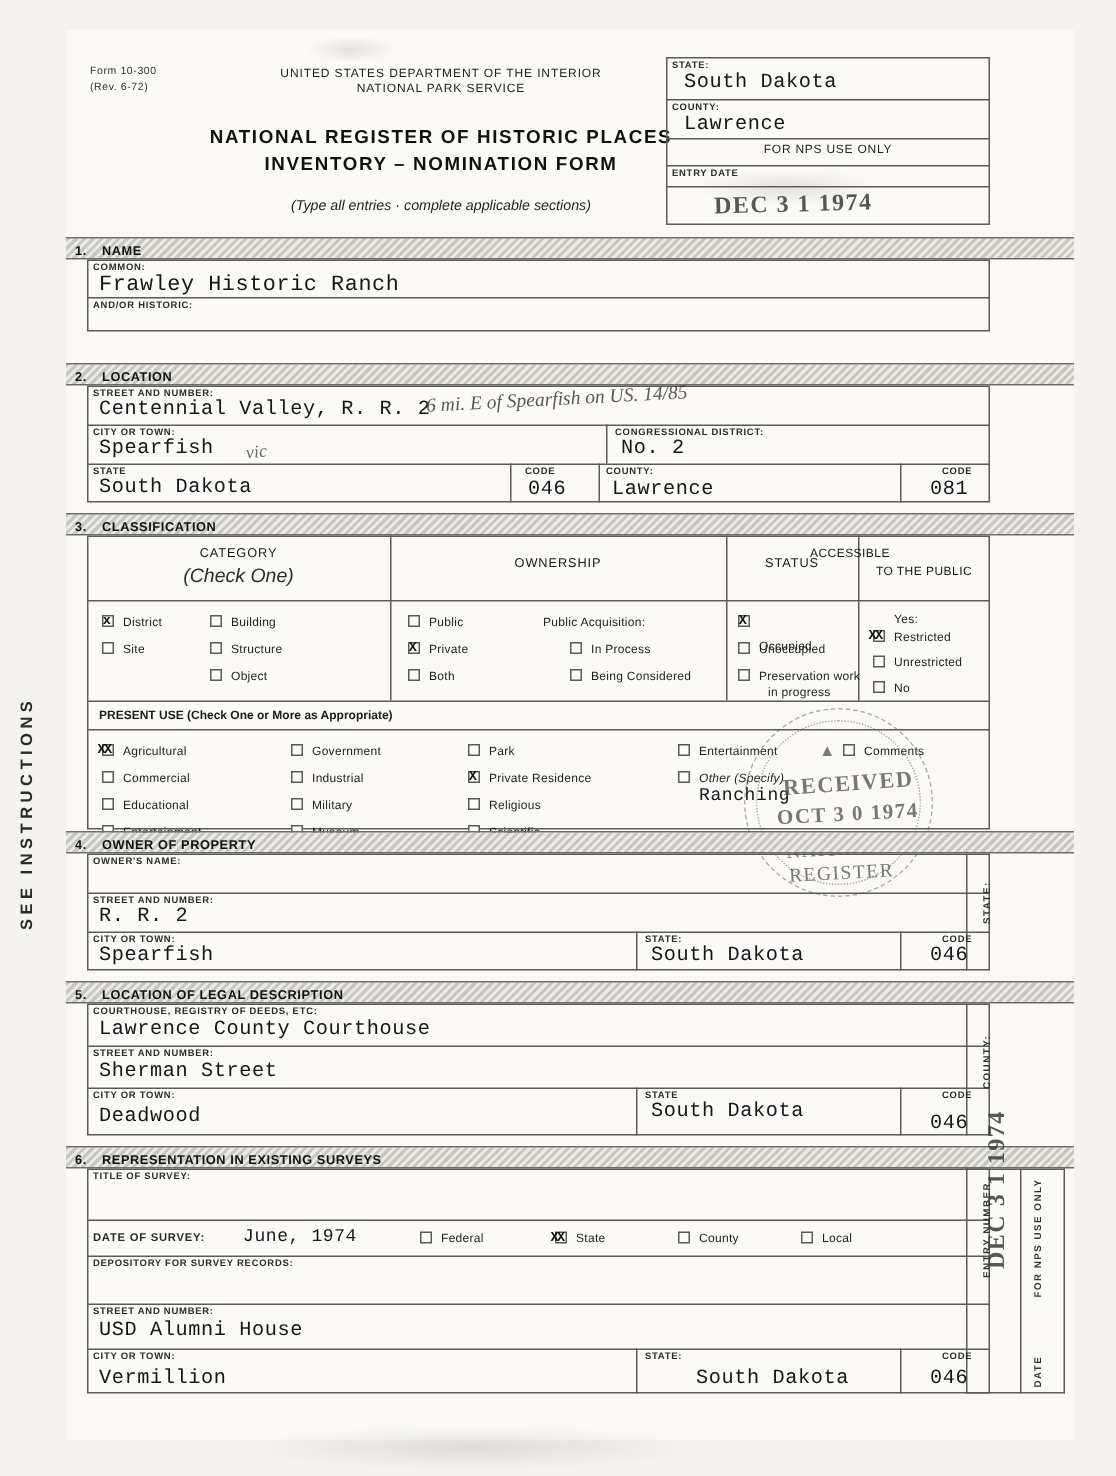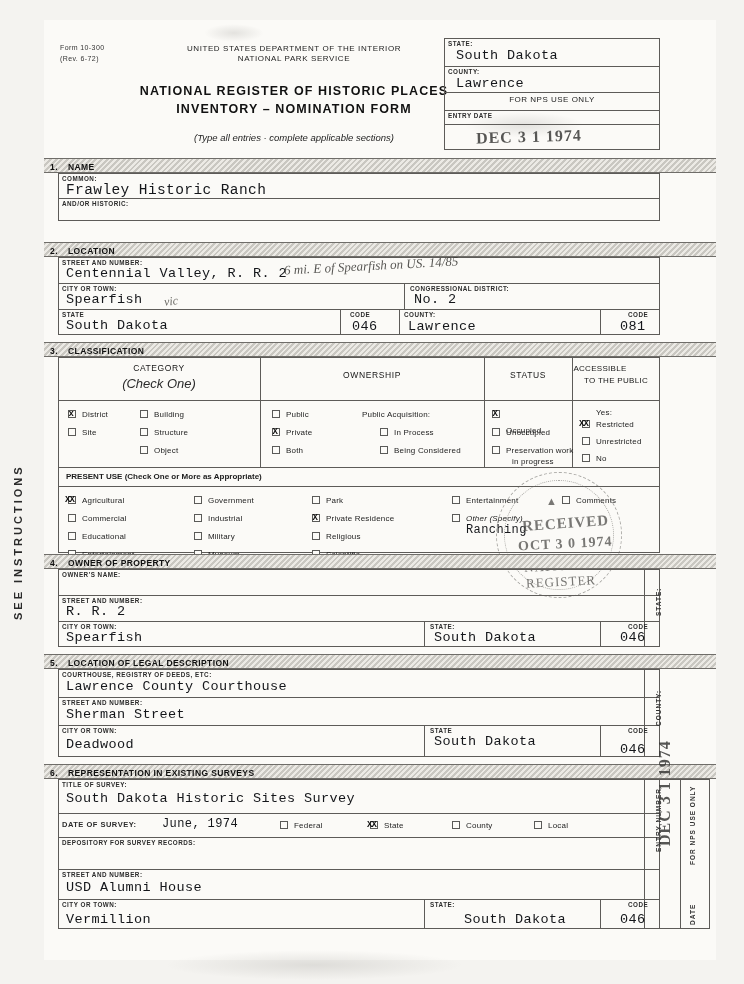--- a/index.html
+++ b/index.html
@@ -205,21 +205,21 @@
   <div class="line vl" style="left:216px;top:337px;height:110px;"></div>
   <div class="line vl" style="left:440px;top:337px;height:110px;"></div>
   <div class="line vl" style="left:528px;top:337px;height:110px;"></div>
   <div class="line hl" style="left:14px;top:447px;width:602px;"></div>
   <div class="line hl" style="left:14px;top:466px;width:602px;"></div>
 
   <div style="position:absolute;left:14px;top:343px;width:202px;text-align:center;font-size:8.5px;letter-spacing:.6px;color:#161616;">CATEGORY</div>
   <div style="position:absolute;left:14px;top:356px;width:202px;text-align:center;font-size:13px;font-style:italic;color:#2b2b2b;">(Check One)</div>
   <div style="position:absolute;left:216px;top:350px;width:224px;text-align:center;font-size:8.5px;letter-spacing:.6px;color:#161616;">OWNERSHIP</div>
   <div style="position:absolute;left:440px;top:350px;width:88px;text-align:center;font-size:8.5px;letter-spacing:.6px;color:#161616;">STATUS</div>
-  <div style="position:absolute;left:512px;top:344px;width:88px;text-align:center;font-size:8px;letter-spacing:.3px;color:#161616;">ACCESSIBLE</div>
+  <div style="position:absolute;left:496px;top:344px;width:88px;text-align:left;font-size:8px;letter-spacing:.3px;color:#161616;">ACCESSIBLE</div>
   <div style="position:absolute;left:528px;top:356px;width:88px;text-align:center;font-size:8px;letter-spacing:.3px;color:#161616;">TO THE PUBLIC</div>
 
   <div class="cb" style="left:24px;top:390px;"></div>
   <div class="cbx" style="left:24.5px;top:390px;">x</div>
   <div class="opt" style="left:38px;top:390px;">District</div>
   <div class="cb" style="left:96px;top:390px;"></div>
   <div class="opt" style="left:110px;top:390px;">Building</div>
 
   <div class="cb" style="left:24px;top:408px;"></div>
   <div class="opt" style="left:38px;top:408px;">Site</div>
@@ -362,21 +362,20 @@
   <div class="line hl" style="left:14px;top:817px;width:602px;"></div>
   <div class="line hl" style="left:14px;top:849px;width:602px;"></div>
   <div class="line hl" style="left:14px;top:879px;width:602px;"></div>
   <div class="line vl" style="left:380px;top:879px;height:30px;"></div>
   <div class="line vl" style="left:556px;top:879px;height:30px;"></div>
   <div class="line vl" style="left:600px;top:759px;height:150px;"></div>
   <div class="line vl" style="left:636px;top:759px;height:150px;"></div>
   <div class="box" style="left:600px;top:759px;width:66px;height:150px;border-left:none;"></div>
 
   <div class="cell-lbl" style="left:18px;top:761px;">TITLE OF SURVEY:</div>
-  <div class="hand" style="position:absolute;left:22px;top:771px;">South Dakota Historic Sites Survey</div>
 
   <div class="cell-lbl" style="left:18px;top:800px;font-size:7.5px;">DATE OF SURVEY:</div>
   <div class="hand sm" style="position:absolute;left:118px;top:797px;">June, 1974</div>
 
   <div class="cb" style="left:236px;top:801px;"></div>
   <div class="opt" style="left:250px;top:801px;">Federal</div>
   <div class="cb" style="left:326px;top:801px;"></div>
   <div class="cbx" style="left:323px;top:801px;letter-spacing:-1px;">XX</div>
   <div class="opt" style="left:340px;top:801px;">State</div>
   <div class="cb" style="left:408px;top:801px;"></div>

